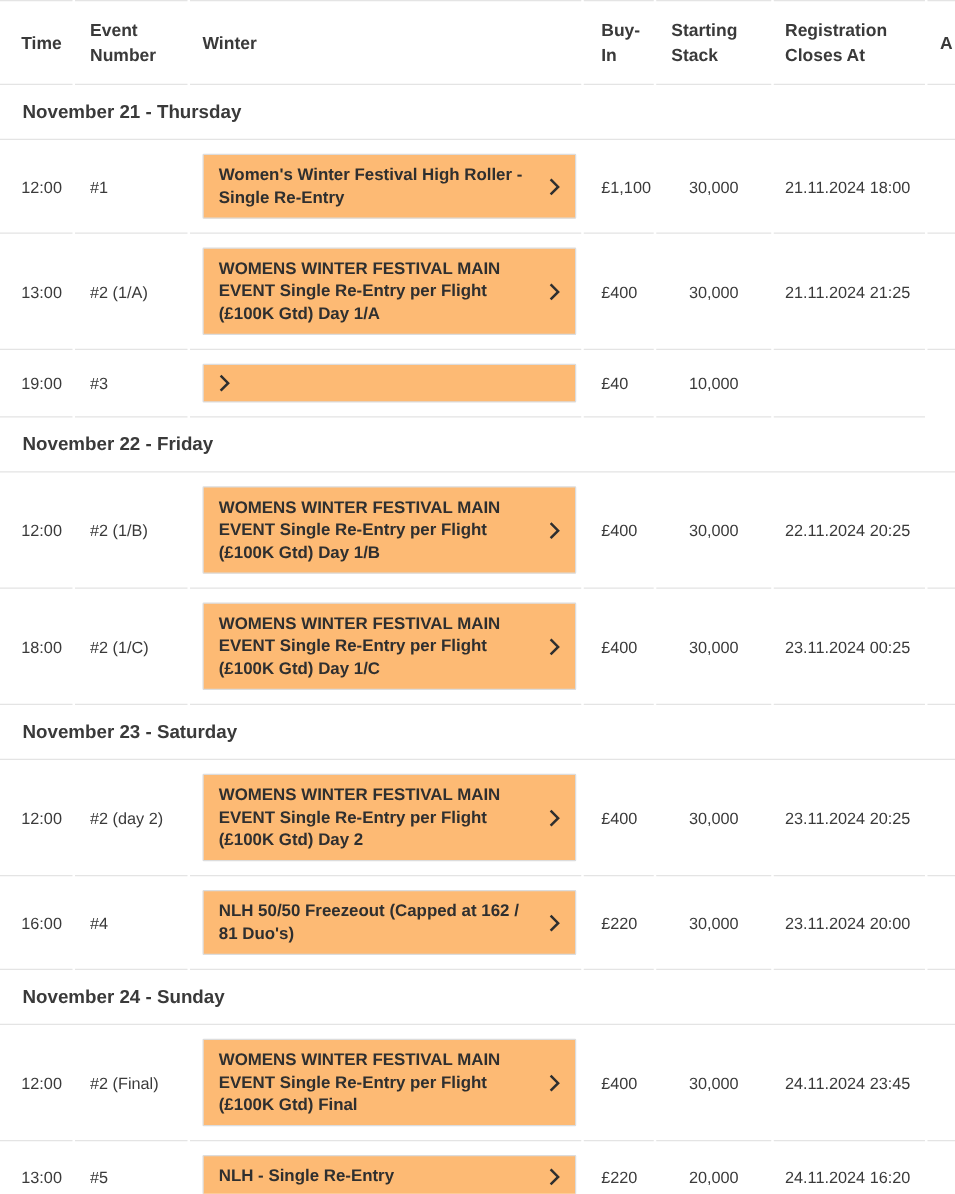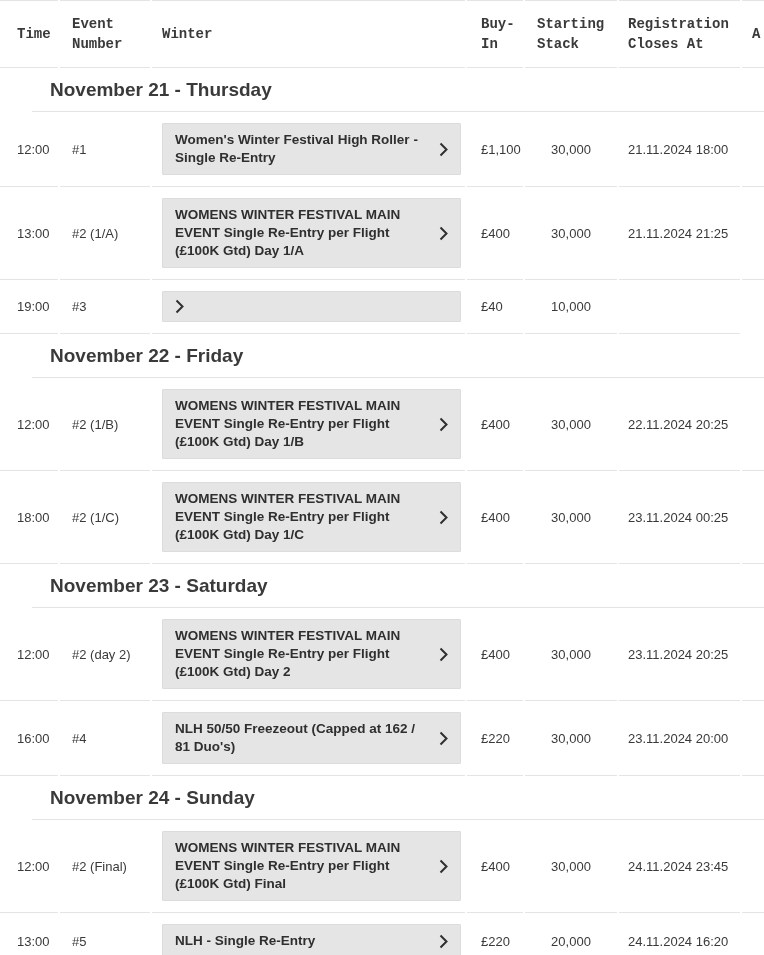--- a/index.html
+++ b/index.html
@@ -18,21 +18,20 @@
   
   .grid-row {
     display: grid;
     grid-template-columns: 58px 90px 313px 56px 92px 121px 1fr;
     column-gap: 2px;
     align-items: center;
   }
   
   .header-row {
     min-height: 68px;
-    font-family: Liberation Mono, monospace;
   }
   .header-row .cell {
     border-top: 1px solid #e4e4e4;
     border-bottom: 1px solid #e4e4e4;
     align-self: stretch;
     display: flex;
     align-items: center;
     font-weight: bold;
     font-size: 14px;
     line-height: 20px;
@@ -46,42 +45,41 @@
   .cell.stack { padding-left: 12px; }
   .cell.reg   { padding-left: 9px;  }
   .cell.acol  { padding-left: 10px; overflow: hidden; white-space: nowrap; }
   
   .date-row {
     min-height: 44px;
     display: flex;
     align-items: center;
     padding-left: 18px;
     font-weight: bold;
-    font-size: 19px;
+    font-size: 15px;
     border-bottom: 1px solid #e4e4e4;
     box-sizing: border-box;
-    margin-left: 32px;
   }
   
   .data-row .cell {
     align-self: stretch;
     display: flex;
     align-items: center;
     font-size: 13px;
     border-bottom: 1px solid #e4e4e4;
   }
   .data-row .cell.stack { padding-left: 0; justify-content: center; }
   
   .event-btn {
     width: 100%;
     display: flex;
     align-items: center;
     justify-content: space-between;
     gap: 8px;
-    background: #e5e5e5;
+    background: #fdba74;
     border: 1px solid #dcdcdc;
     border-radius: 1px;
     padding: 7px 12px;
     margin: 11px 0;
     font-family: "Liberation Sans", sans-serif;
     font-weight: bold;
     font-size: 13.5px;
     line-height: 18px;
     color: #2f2f2f;
     text-align: left;

